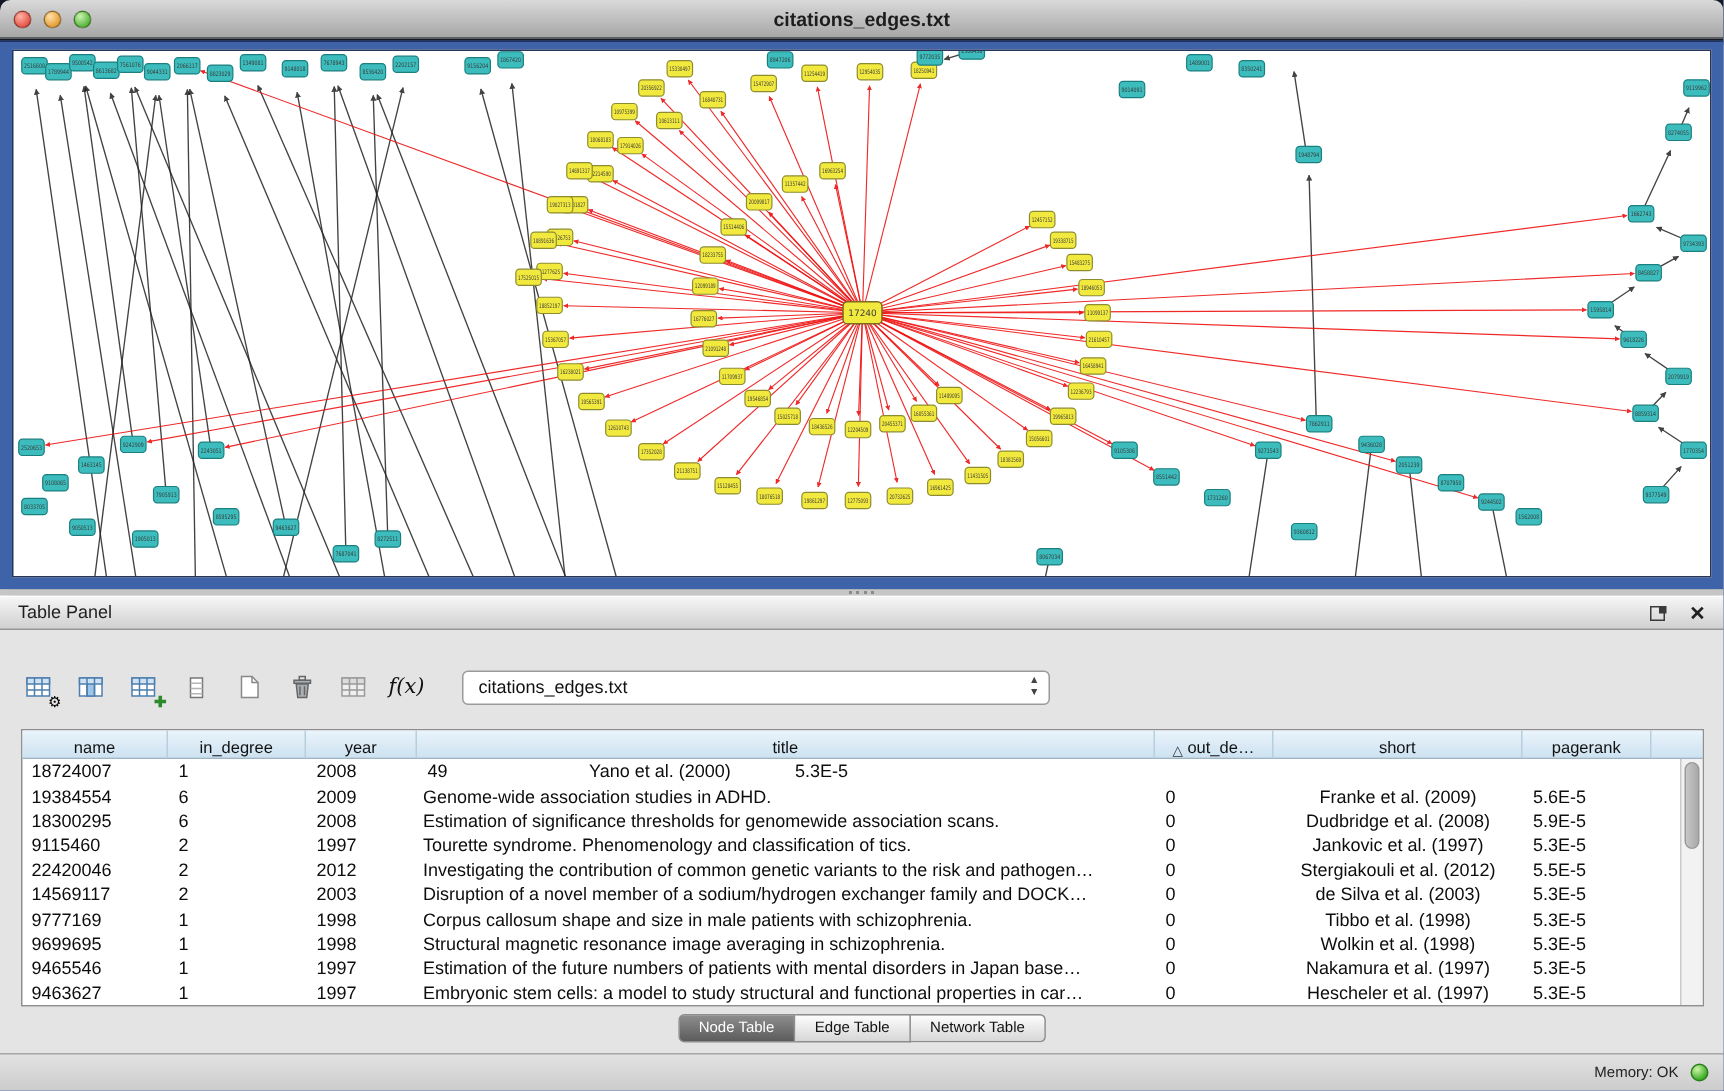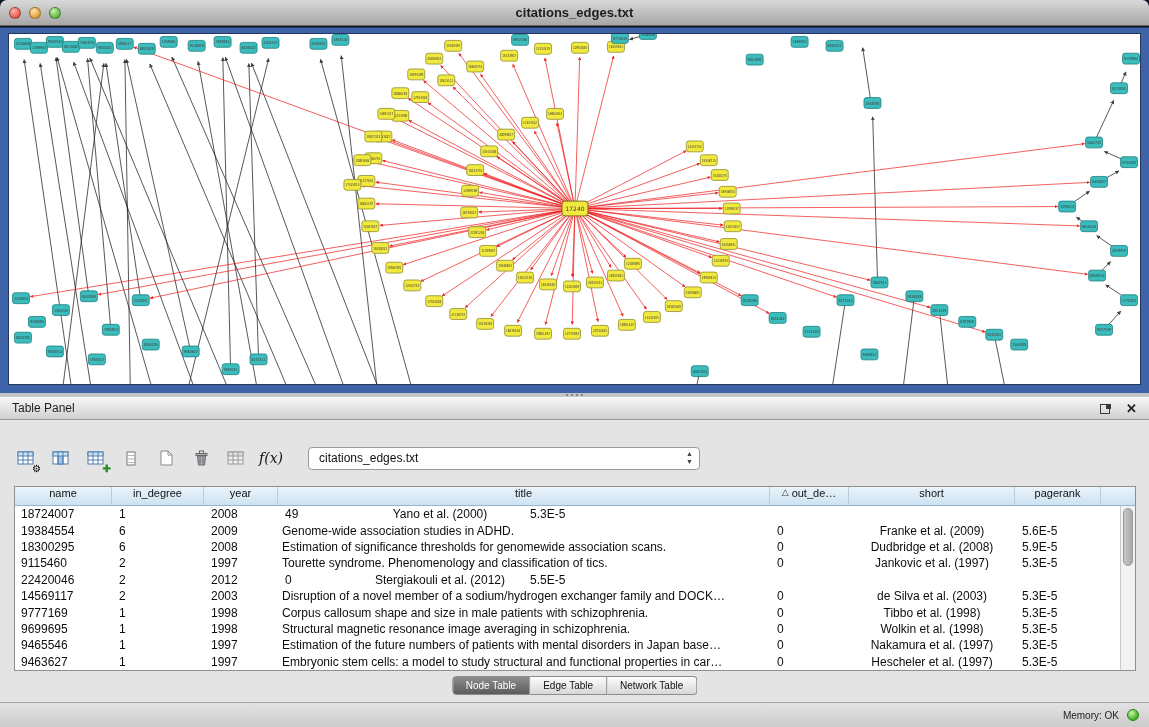--- a/index.html
+++ b/index.html
@@ -50,21 +50,21 @@
   .combo { width:392px; height:23px; background:#ffffff; border:1px solid #9a9a9a; border-radius:4px;
     margin-left:14px; position:relative; font-size:12px; line-height:21px; padding-left:10px; color:#111; }
   .combo-arrows { position:absolute; right:6px; top:2px; display:flex; flex-direction:column;
     font-size:7px; line-height:8px; color:#444; }
 
   
   .tbl { position:absolute; left:14px; top:66px; width:1122px; height:185px;
     background:#ffffff; border:1px solid #8f8f8f; }
   .tbl-head { display:flex; height:19px; background:linear-gradient(#eaf4fb,#cde2f1);
     border-bottom:1px solid #9db5c8; font-size:11px; color:#111; }
-  .th { border-right:1px solid #b7cedd; display:flex; align-items:flex-start; justify-content:center;
+  .th { border-right:1px solid #b7cedd; display:flex; align-items:flex-end; justify-content:center;
     overflow:hidden; white-space:nowrap; }
   .th .sort-arrow { font-size:9px; margin-right:3px; color:#333; }
   .c0{width:97px}.c1{width:92px}.c2{width:74px}.c3{width:492px}.c4{width:79px}.c5{width:166px}.c6{width:86px}
   .cf{flex:1; border-right:none;}
   .tbl-body { position:relative; height:164px; overflow:hidden; }
   .tr { display:flex; height:16.4px; align-items:center; font-size:12px; color:#0d0d0d; }
   .td { padding:0 4px; white-space:nowrap; overflow:hidden; }
   .td.c0 { padding-left:6px; }
   .td.c1, .td.c2, .td.c4, .td.c6 { padding-left:7px; }
   .td.c5 { text-align:center; }
@@ -853,20 +853,21 @@
           <div class="td c2">1997</div>
           <div class="td c3">Tourette syndrome. Phenomenology and classification of tics.</div>
           <div class="td c4">0</div>
           <div class="td c5">Jankovic et al. (1997)</div>
           <div class="td c6">5.3E-5</div>
         </div>
         <div class="tr">
           <div class="td c0">22420046</div>
           <div class="td c1">2</div>
           <div class="td c2">2012</div>
+          <div class="td c3">Investigating the contribution of common genetic variants to the risk and pathogen…</div>
           <div class="td c4">0</div>
           <div class="td c5">Stergiakouli et al. (2012)</div>
           <div class="td c6">5.5E-5</div>
         </div>
         <div class="tr">
           <div class="td c0">14569117</div>
           <div class="td c1">2</div>
           <div class="td c2">2003</div>
           <div class="td c3">Disruption of a novel member of a sodium/hydrogen exchanger family and DOCK…</div>
           <div class="td c4">0</div>

